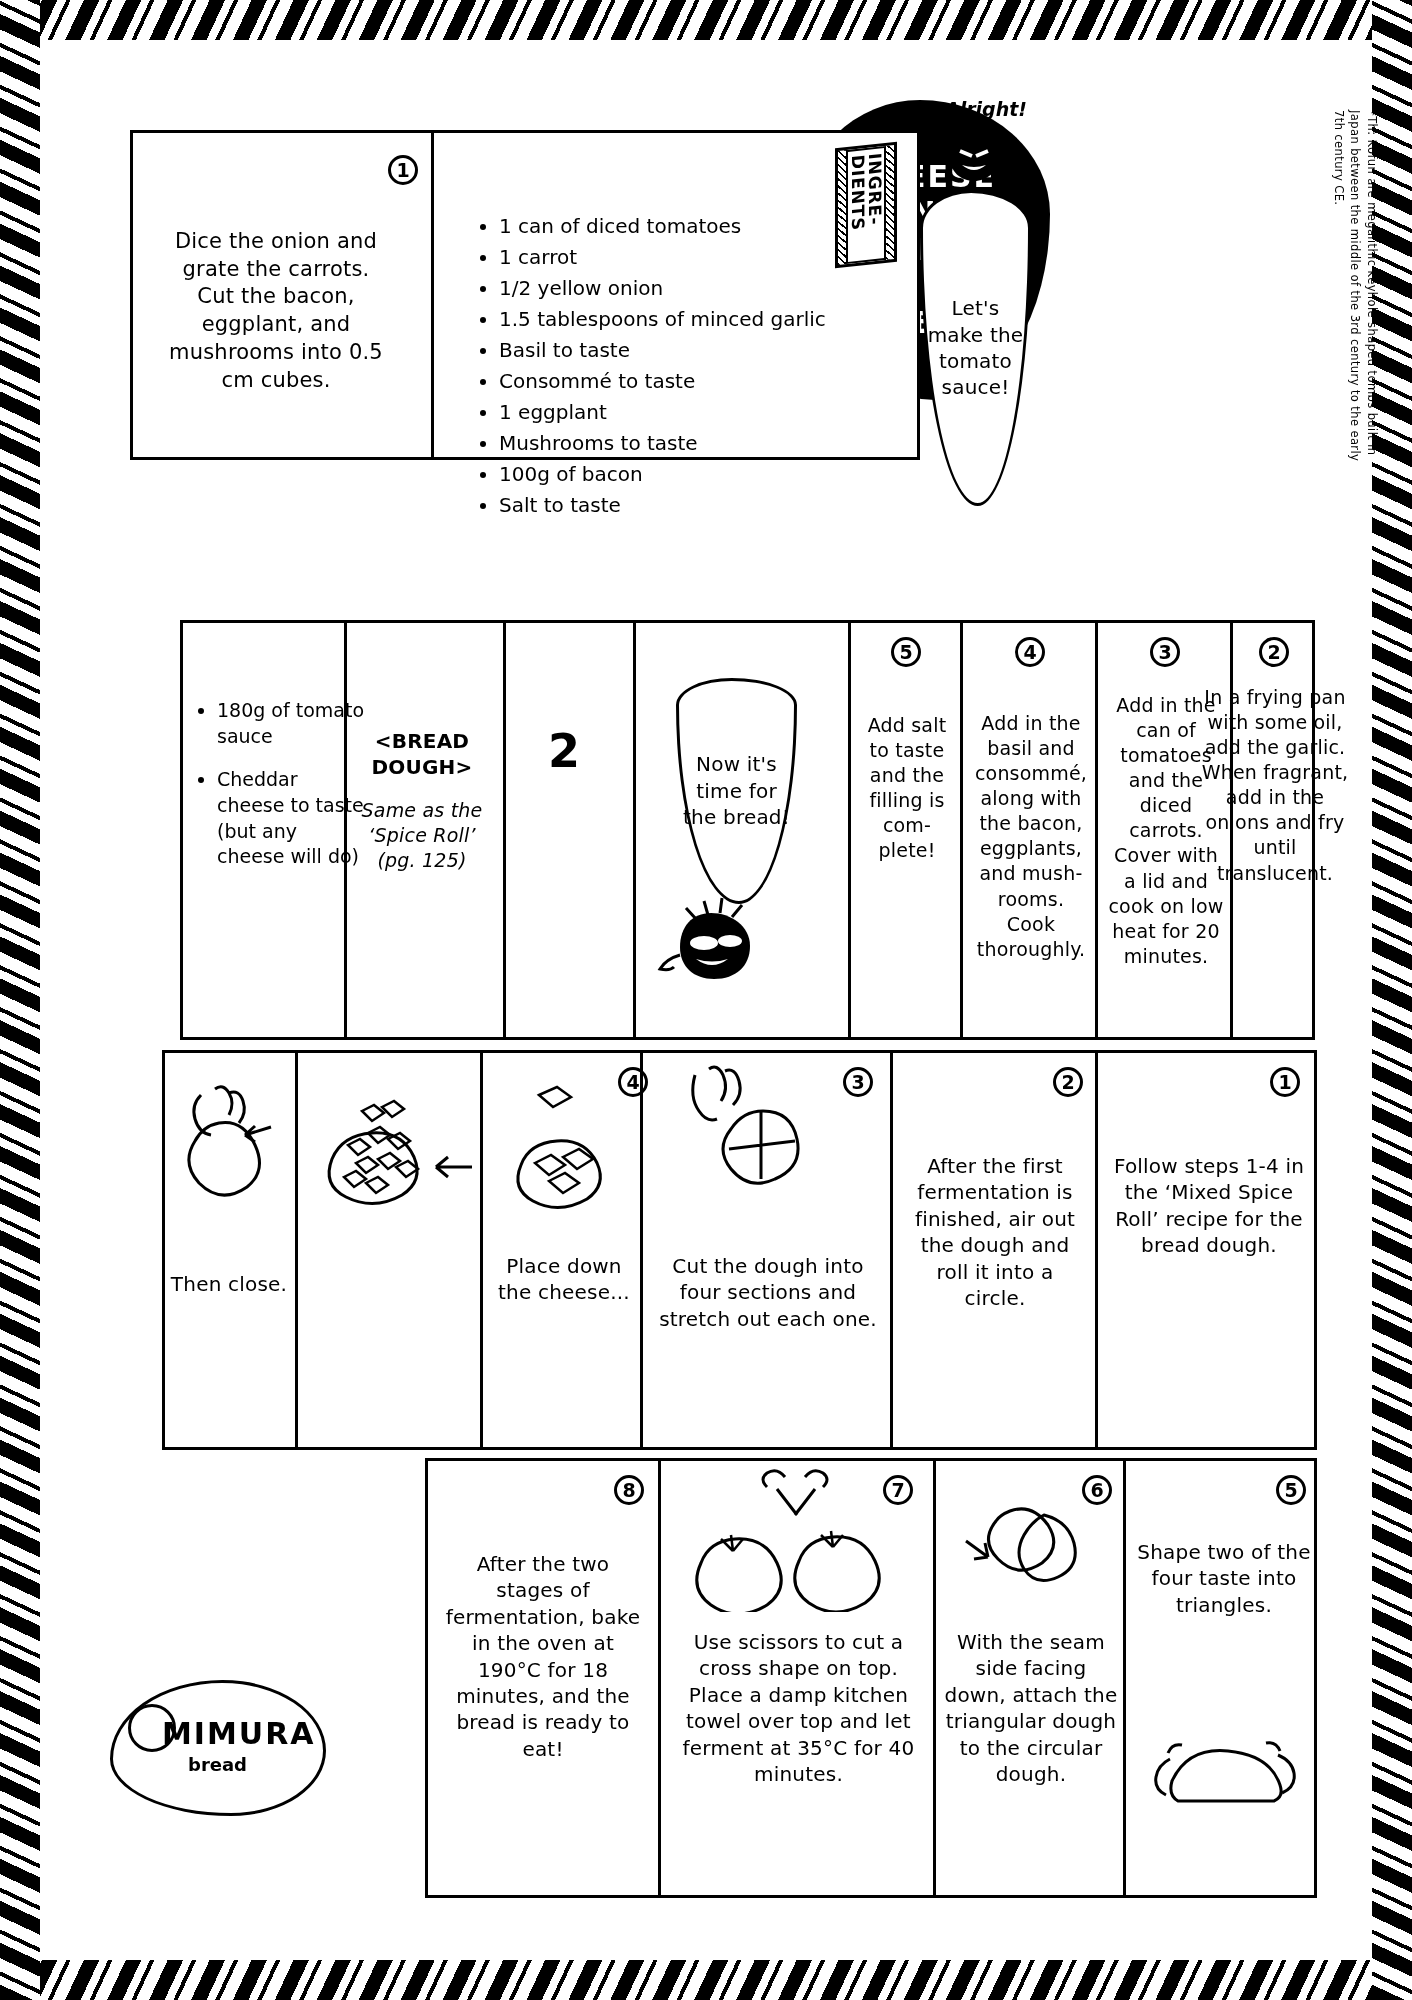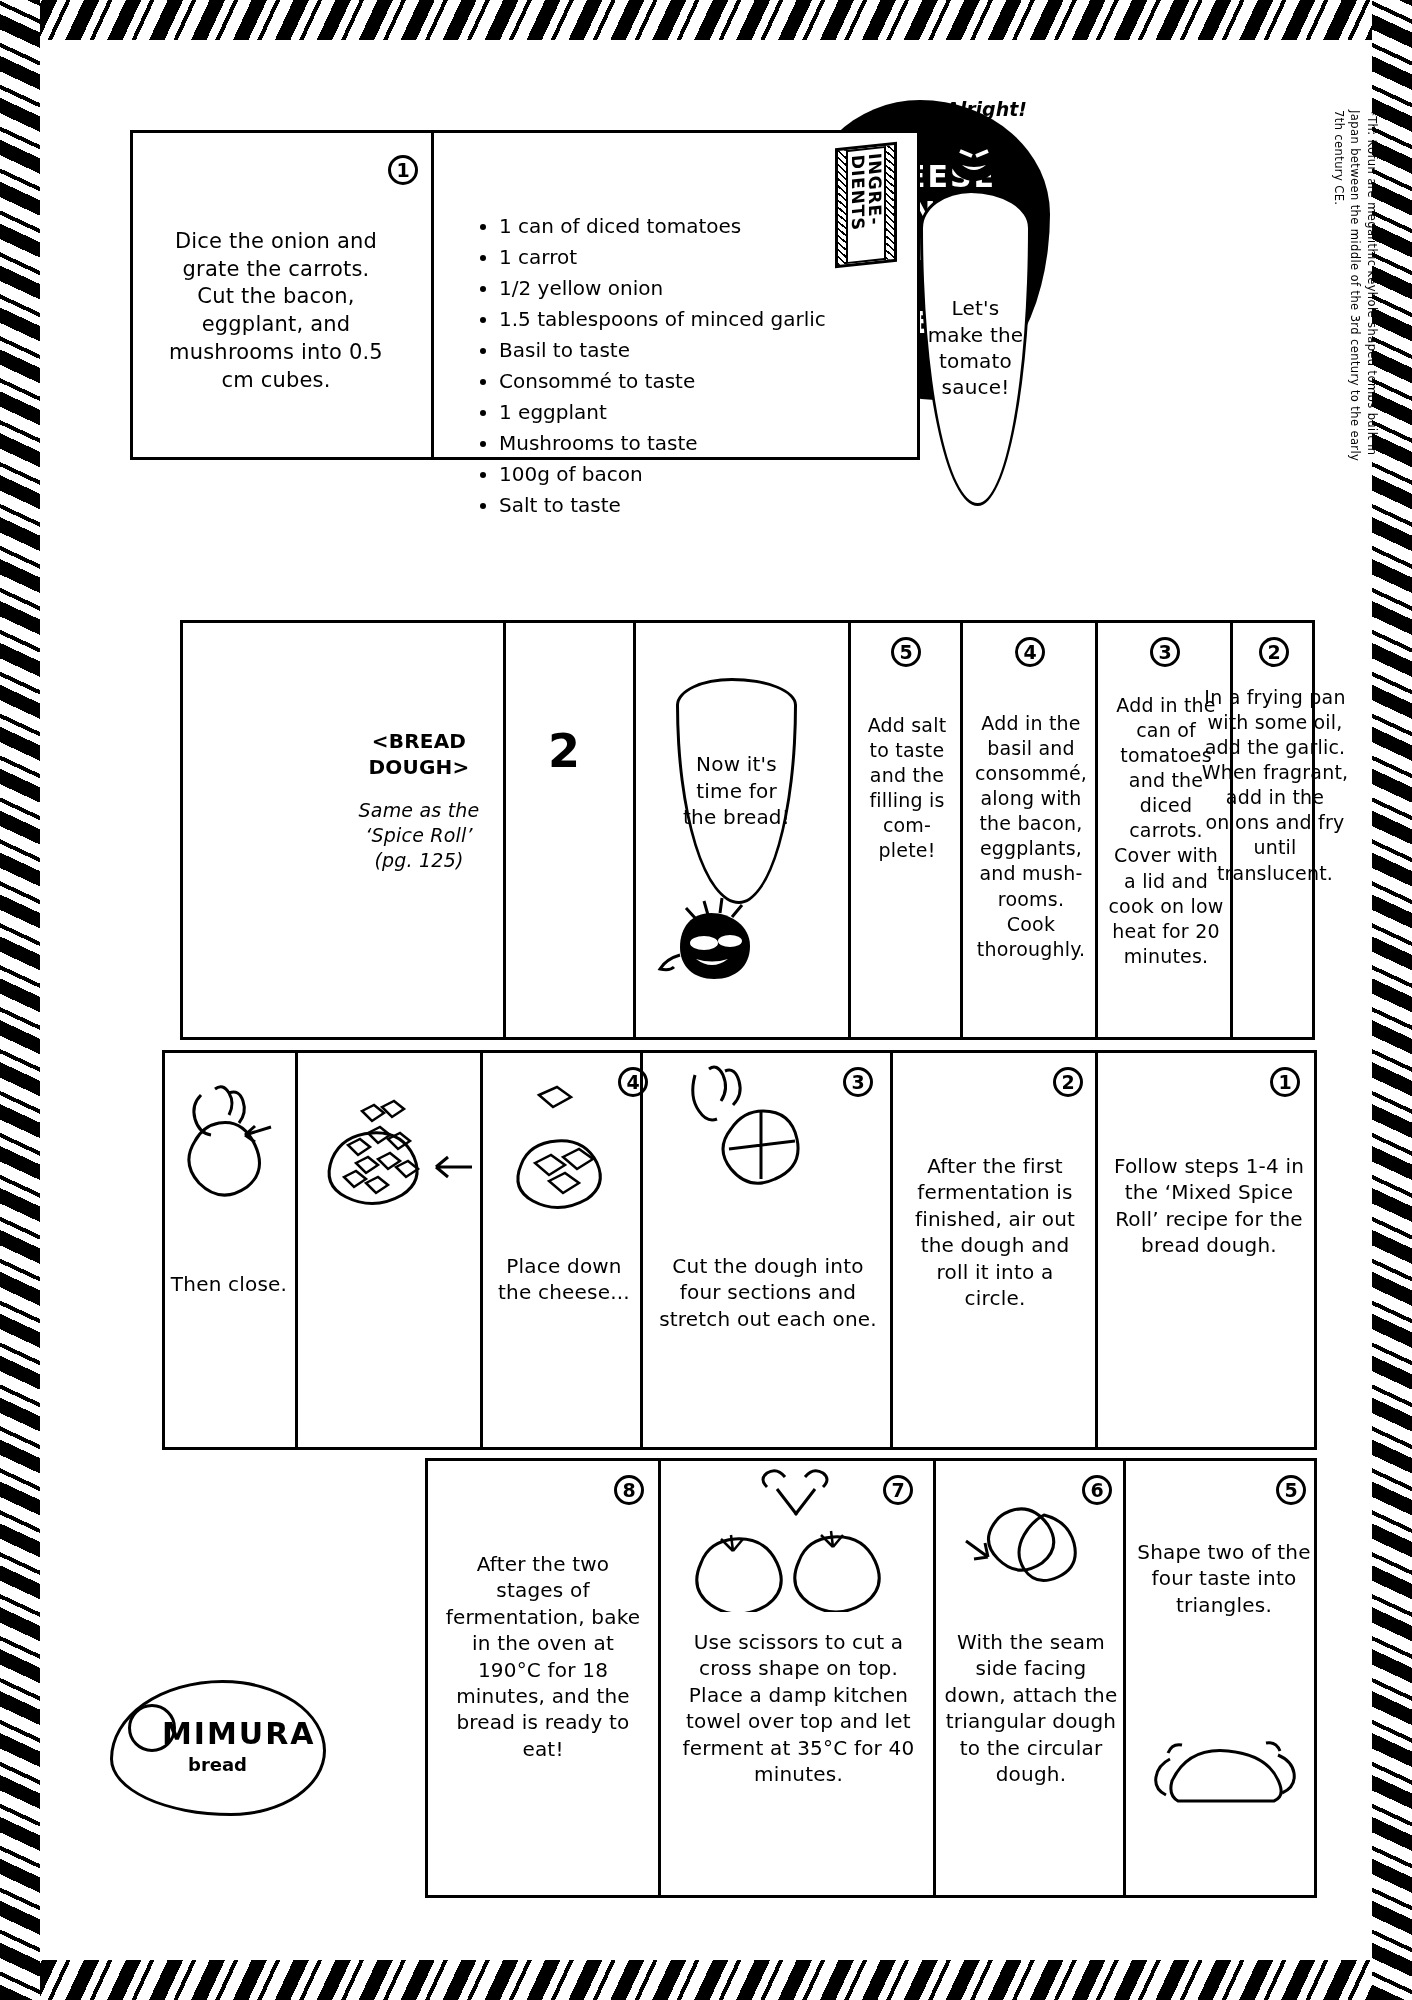--- a/index.html
+++ b/index.html
@@ -154,20 +154,26 @@
       <li>Salt to taste</li>
     </ul>
   </div>
 
   <div class="ingre-tab" style="left:795px;top:105px;width:62px;height:120px;transform:skewY(-6deg);">
     <div class="ingre-text">INGRE-DIENTS</div>
   </div>
 
   <div class="panel" style="left:140px;top:580px;width:1135px;height:420px;">
 
+    <div class="cell" style="left:0;top:0;width:170px;height:414px;border-left:none;">
+      <ul class="ing" style="position:absolute;left:8px;top:75px;width:150px;">
+        <li style="font-size:19px;line-height:1.35;margin-bottom:18px;">180g of tomato sauce</li>
+        <li style="font-size:19px;line-height:1.35;">Cheddar cheese to taste (but any cheese will do)</li>
+      </ul>
+    </div>
 
     <div class="cell" style="left:161px;top:0;width:119px;height:414px;">
       <div class="txt" style="position:absolute;left:10px;top:105px;width:130px;font-size:20px;font-weight:700;">&lt;BREAD DOUGH&gt;</div>
       <div class="txt" style="position:absolute;left:10px;top:175px;width:130px;font-size:19px;font-style:italic;">Same as the ‘Spice Roll’ (pg. 125)</div>
     </div>
 
     <div class="cell" style="left:320px;top:0;width:130px;height:414px;">
       <div class="bigdigit" style="position:absolute;left:42px;top:105px;">2</div>
     </div>
     <div class="ingre-tab" style="left:455px;top:585px;width:58px;height:115px;">

